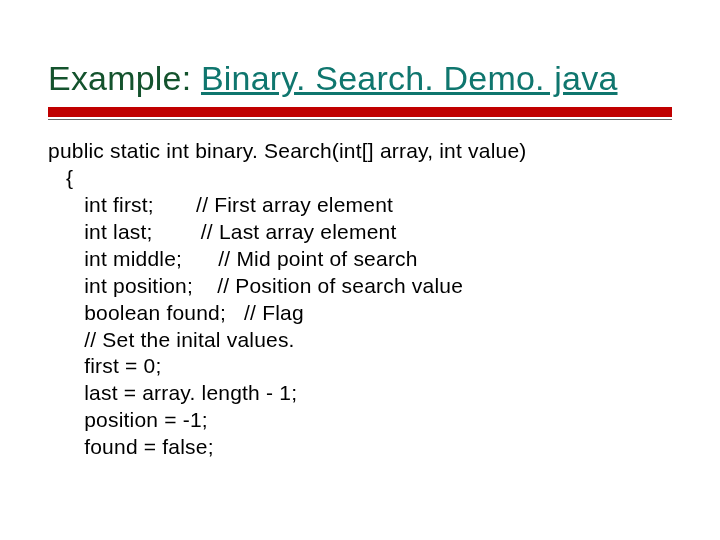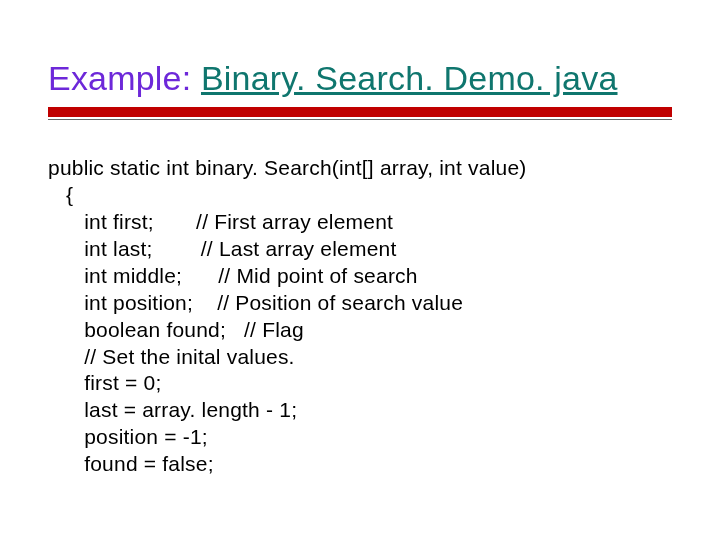--- a/index.html
+++ b/index.html
@@ -18,21 +18,21 @@
     height: 540px;
   }
   .title {
     font-size: 34px;
     line-height: 1.1;
     margin: 0 0 10px 0;
     font-weight: normal;
     letter-spacing: 0.2px;
   }
   .title .prefix {
-    color: #6d28d9;
+    color: #14532d;
   }
   .title .link {
     color: #0f766e;
     text-decoration: underline;
     cursor: pointer;
   }
   .accent {
     margin-top: 6px;
   }
   .accent .thick {
@@ -41,21 +41,21 @@
   }
   .accent .thin {
     height: 1px;
     background: #666;
     margin-top: 2px;
   }
   .code {
     font-family: Verdana, Geneva, sans-serif;
     font-size: 21px;
     line-height: 1.28;
-    margin-top: 35px;
+    margin-top: 18px;
     white-space: pre;
     letter-spacing: 0.2px;
   }
 </style>
 </head>
 <body>
 
 <div class="slide">
   <h1 class="title">
     <span class="prefix">Example: </span><span class="link">Binary. Search. Demo. java</span>

